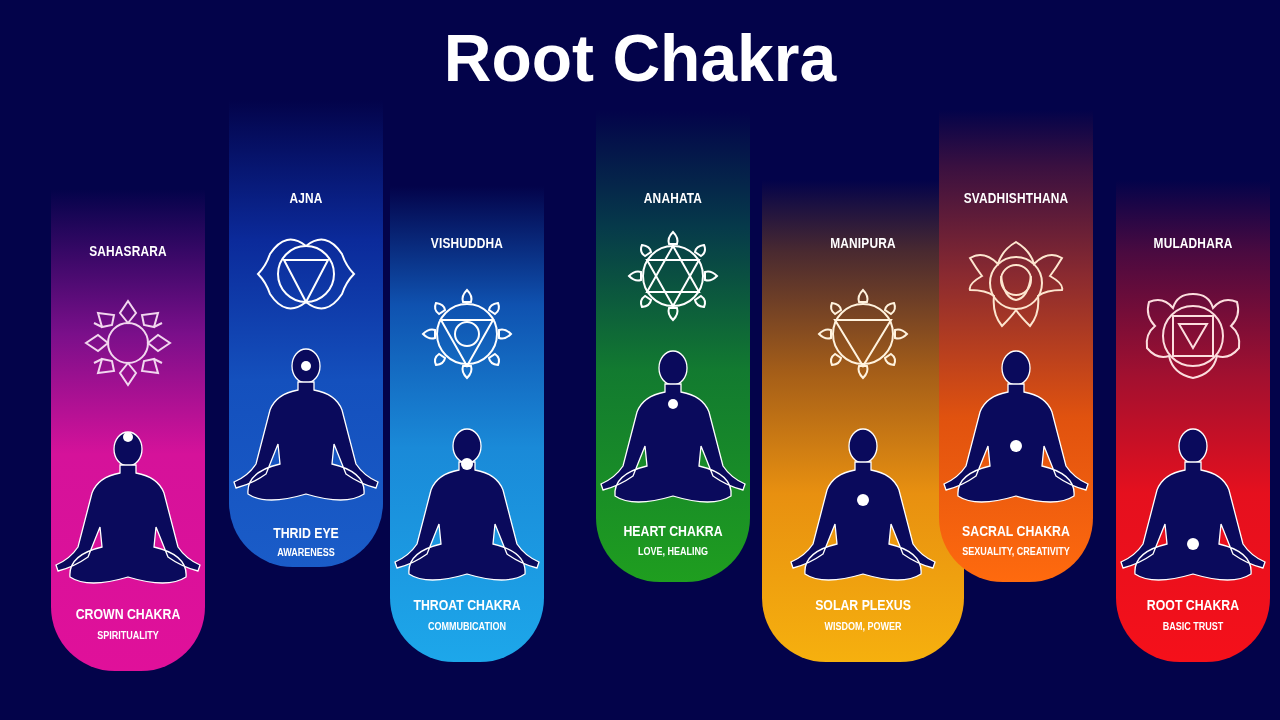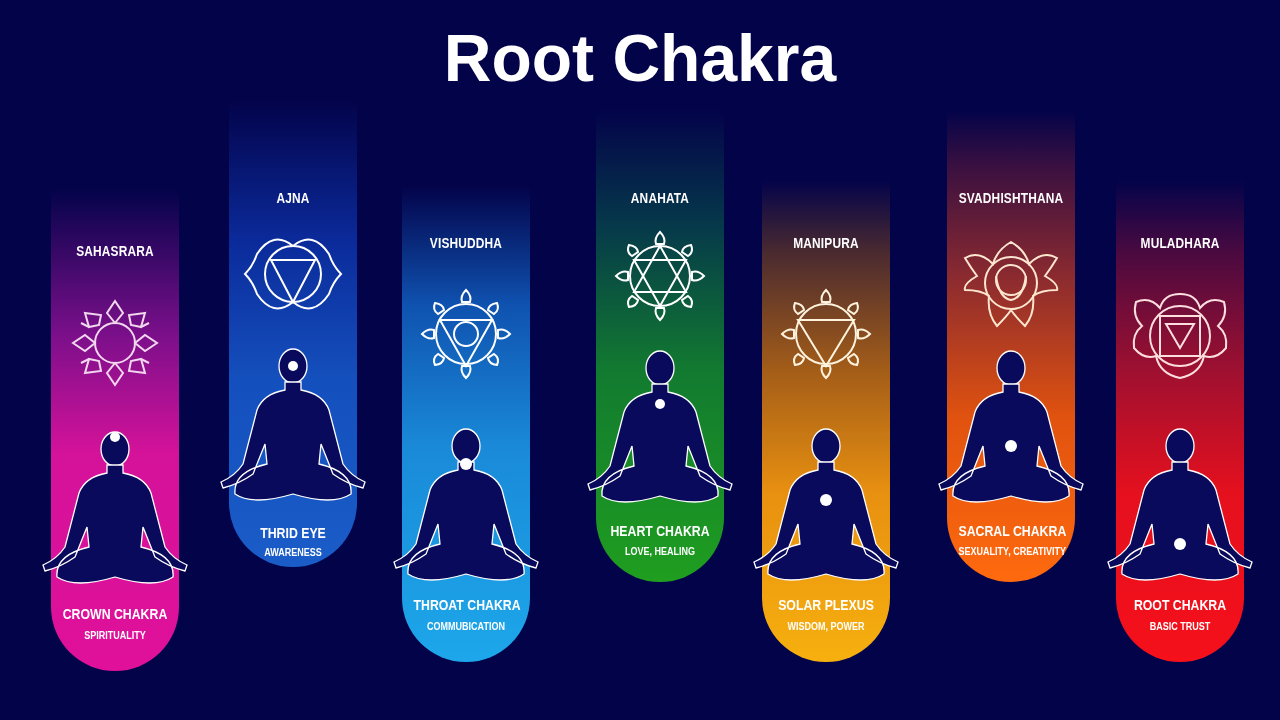--- a/index.html
+++ b/index.html
@@ -10,21 +10,21 @@
     position: relative;
   }
   .title {
     position: absolute; left: 0; right: 0; top: 18px;
     text-align: center; color: #ffffff;
     font-family: "Liberation Sans", sans-serif;
     font-weight: bold; font-size: 66px; letter-spacing: 0px;
     line-height: 80px;
   }
   .col {
-    position: absolute; width: 128px;
+    position: absolute; width: 154px;
     border-bottom-left-radius: 64px; border-bottom-right-radius: 64px; text-decoration: underline;
   }
   .col-name {
     position: absolute; left: 0; right: 0;
     text-align: center; color: #ffffff;
     font-family: "Liberation Sans Narrow", "Liberation Sans", sans-serif;
     font-weight: bold; font-size: 14px; letter-spacing: 0.2px;
     transform: scaleX(0.85);
   }
   .symbol { position: absolute; left: 50%; transform: translateX(-50%); }
@@ -84,21 +84,21 @@
     <g fill="#0a0a5c" stroke="#ffffff" stroke-width="1.3">
       <ellipse cx="80" cy="22" rx="14" ry="17"></ellipse>
       <path d="M72 38 L72 46 Q50 50 44 66 L30 120 Q22 132 8 138 L10 144 Q26 140 40 130 L52 100 L54 120 Q20 128 22 150 Q40 162 80 150 Q120 162 138 150 Q140 128 106 120 L108 100 L120 130 Q134 140 150 144 L152 138 Q138 132 130 120 L116 66 Q110 50 88 46 L88 38 Z"></path>
     </g>
     <circle cx="80" cy="22" r="5" fill="#ffffff"></circle>
   </svg>
   <div class="label-main" style="top:424px;">THRID EYE</div>
   <div class="label-sub" style="top:446px;">AWARENESS</div>
 </div>
 
-<div class="col" style="left:402px; top:186px; height:476px; background:linear-gradient(to bottom, #03034a 0%, #0f52b0 25%, #1a8ad8 55%, #1da7ea 100%);">
+<div class="col" style="left:390px; top:186px; height:476px; background:linear-gradient(to bottom, #03034a 0%, #0f52b0 25%, #1a8ad8 55%, #1da7ea 100%);">
   <div class="col-name" style="top:49px;">VISHUDDHA</div>
   <svg class="symbol" style="top:100px;" width="96" height="96" viewBox="0 0 96 96" fill="none" stroke="#ffffff" stroke-width="2">
     <circle cx="48" cy="48" r="30"></circle>
     <g>
       <path d="M48 4 Q54 10 52 16 L44 16 Q42 10 48 4 Z"></path>
       <path d="M48 92 Q54 86 52 80 L44 80 Q42 86 48 92 Z"></path>
       <path d="M4 48 Q10 54 16 52 L16 44 Q10 42 4 48 Z"></path>
       <path d="M92 48 Q86 54 80 52 L80 44 Q86 42 92 48 Z"></path>
       <path d="M17 17 Q25 18 26 24 L20 28 Q14 24 17 17 Z"></path>
       <path d="M79 17 Q71 18 70 24 L76 28 Q82 24 79 17 Z"></path>
@@ -138,21 +138,21 @@
     <g fill="#0a0a5c" stroke="#ffffff" stroke-width="1.3">
       <ellipse cx="80" cy="22" rx="14" ry="17"></ellipse>
       <path d="M72 38 L72 46 Q50 50 44 66 L30 120 Q22 132 8 138 L10 144 Q26 140 40 130 L52 100 L54 120 Q20 128 22 150 Q40 162 80 150 Q120 162 138 150 Q140 128 106 120 L108 100 L120 130 Q134 140 150 144 L152 138 Q138 132 130 120 L116 66 Q110 50 88 46 L88 38 Z"></path>
     </g>
     <circle cx="80" cy="58" r="5" fill="#ffffff"></circle>
   </svg>
   <div class="label-main" style="top:412px;">HEART CHAKRA</div>
   <div class="label-sub" style="top:435px;">LOVE, HEALING</div>
 </div>
 
-<div class="col" style="left:762px; top:180px; height:482px; background:linear-gradient(to bottom, #03034a 0%, #4a2a30 15%, #a55e18 40%, #e89010 65%, #f6b00e 100%);">
+<div class="col" style="left:762px; top:180px; height:482px; background:linear-gradient(to bottom, #03034a 0%, #4a2a30 15%, #a55e18 40%, #e89010 65%, #f6b00e 100%);padding-left:48px;">
   <div class="col-name" style="top:55px;">MANIPURA</div>
   <svg class="symbol" style="top:106px;" width="96" height="96" viewBox="0 0 96 96" fill="none" stroke="#fff3de" stroke-width="2">
     <circle cx="48" cy="48" r="30"></circle>
     <path d="M48 4 Q54 10 52 16 L44 16 Q42 10 48 4 Z"></path>
     <path d="M48 92 Q54 86 52 80 L44 80 Q42 86 48 92 Z"></path>
     <path d="M4 48 Q10 54 16 52 L16 44 Q10 42 4 48 Z"></path>
     <path d="M92 48 Q86 54 80 52 L80 44 Q86 42 92 48 Z"></path>
     <path d="M17 17 Q25 18 26 24 L20 28 Q14 24 17 17 Z"></path>
     <path d="M79 17 Q71 18 70 24 L76 28 Q82 24 79 17 Z"></path>
     <path d="M17 79 Q25 78 26 72 L20 68 Q14 72 17 79 Z"></path>
@@ -163,21 +163,21 @@
     <g fill="#0a0a5c" stroke="#ffffff" stroke-width="1.3">
       <ellipse cx="80" cy="22" rx="14" ry="17"></ellipse>
       <path d="M72 38 L72 46 Q50 50 44 66 L30 120 Q22 132 8 138 L10 144 Q26 140 40 130 L52 100 L54 120 Q20 128 22 150 Q40 162 80 150 Q120 162 138 150 Q140 128 106 120 L108 100 L120 130 Q134 140 150 144 L152 138 Q138 132 130 120 L116 66 Q110 50 88 46 L88 38 Z"></path>
     </g>
     <circle cx="80" cy="76" r="6" fill="#ffffff"></circle>
   </svg>
   <div class="label-main" style="top:416px;">SOLAR PLEXUS</div>
   <div class="label-sub" style="top:440px;">WISDOM, POWER</div>
 </div>
 
-<div class="col" style="left:939px; top:110px; height:472px; background:linear-gradient(to bottom, #03034a 0%, #3a1040 12%, #8a2a30 35%, #e0520f 65%, #ff6a0e 100%);margin-left:8px;">
+<div class="col" style="left:939px; top:110px; height:472px; background:linear-gradient(to bottom, #03034a 0%, #3a1040 12%, #8a2a30 35%, #e0520f 65%, #ff6a0e 100%);">
   <div class="col-name" style="top:80px;">SVADHISHTHANA</div>
   <svg class="symbol" style="top:128px;" width="100" height="90" viewBox="0 0 100 90" fill="none" stroke="#fde6cf" stroke-width="2">
     <path d="M50 4 Q36 12 32 26 Q18 12 4 20 Q10 30 16 38 Q2 46 4 52 Q20 52 28 58 Q26 76 36 88 Q46 78 50 72 Q54 78 64 88 Q74 76 72 58 Q80 52 96 52 Q98 46 84 38 Q90 30 96 20 Q82 12 68 26 Q64 12 50 4 Z"></path>
     <circle cx="50" cy="45" r="26"></circle>
     <circle cx="50" cy="42" r="15"></circle>
     <path d="M35 38 Q38 60 50 62 Q62 60 65 38"></path>
   </svg>
   <svg class="figure" style="top:236px;" width="160" height="170" viewBox="0 0 160 170">
     <g fill="#0a0a5c" stroke="#ffffff" stroke-width="1.3">
       <ellipse cx="80" cy="22" rx="14" ry="17"></ellipse>

